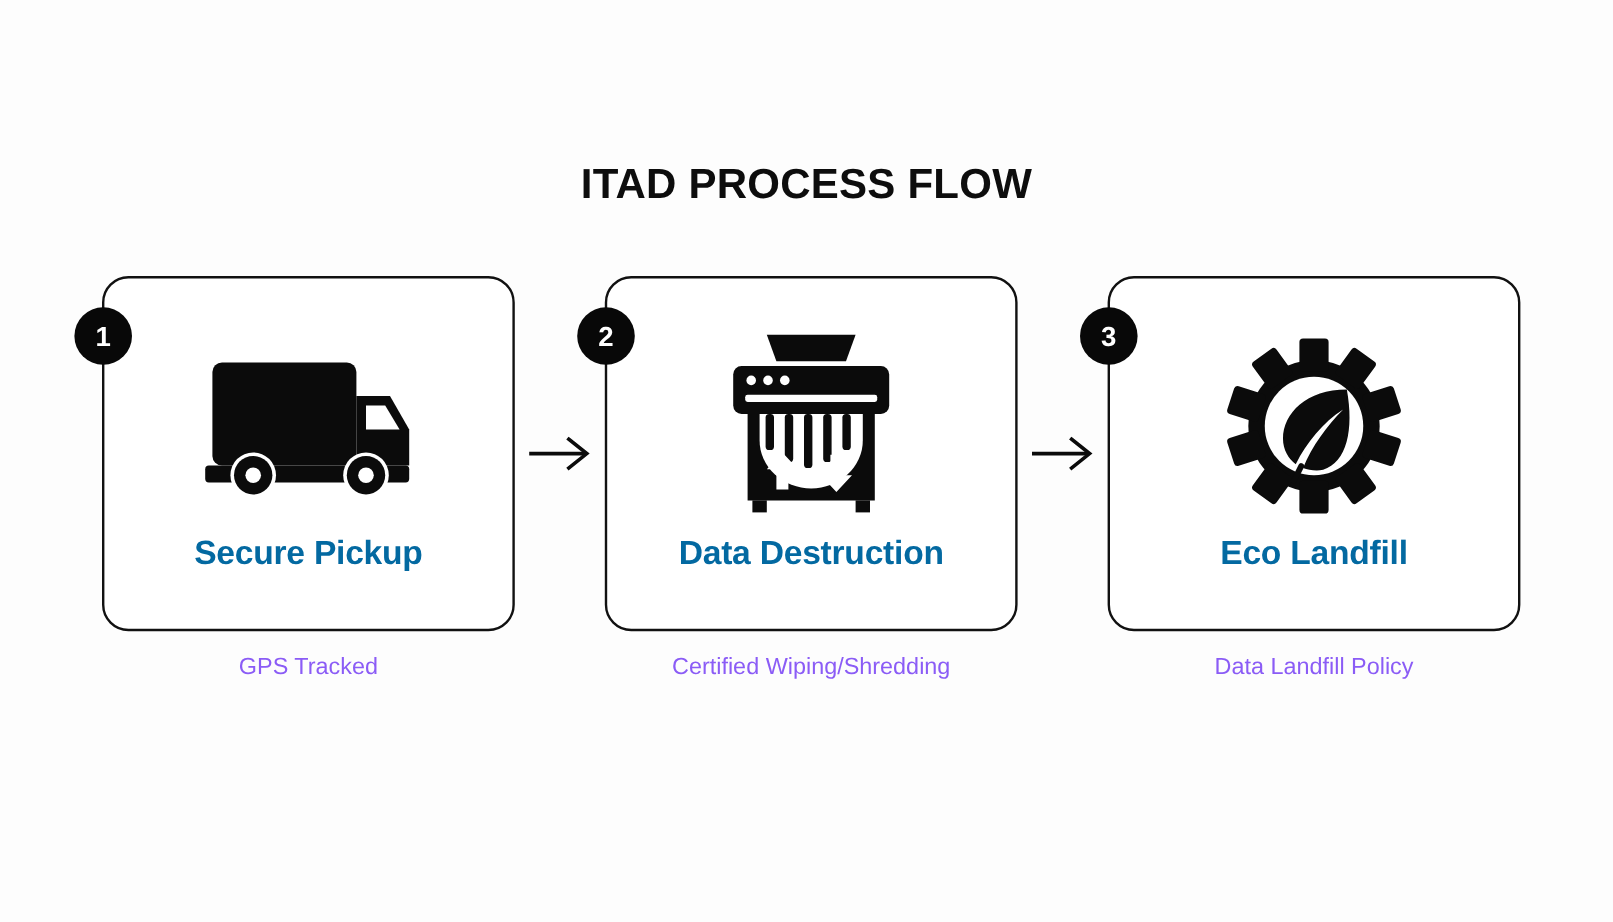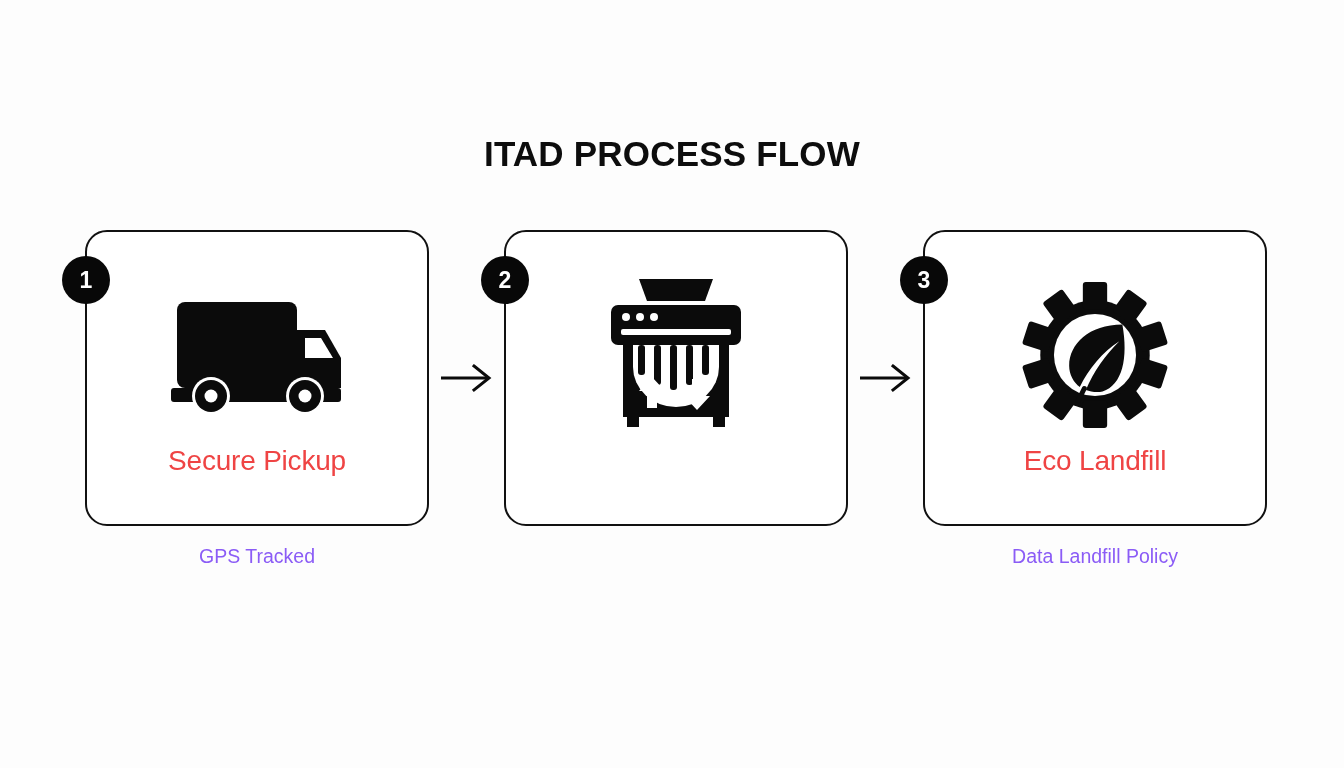--- a/index.html
+++ b/index.html
@@ -93,22 +93,22 @@
     display: flex;
     align-items: center;
     justify-content: center;
   }
 
   .icon-wrap svg { display: block; }
 
   .card-label {
     margin-top: 14px;
     font-size: 28px;
-    font-weight: normal;
-    color: #ef4444;
+    font-weight: bold;
+    color: #0369a1;
     text-align: center;
     line-height: 34px;
     letter-spacing: -0.2px;
   }
 
   .caption {
     margin-top: 17px;
     width: 344px;
     text-align: center;
     font-size: 19.5px;
@@ -200,21 +200,23 @@
             <rect x="65" y="70" width="7" height="45" rx="3" fill="#0b0b0b"></rect>
             <rect x="81" y="70" width="7" height="40" rx="3" fill="#0b0b0b"></rect>
             <rect x="97" y="70" width="7" height="30" rx="3" fill="#0b0b0b"></rect>
 
             <path d="M42 133 v-17 h-8 l13 -14 l13 14 h-8 v17 z" fill="#ffffff"></path>
 
             <path d="M87 104 v17 h-8 l13 14 l13 -14 h-8 v-17 z" fill="#ffffff"></path>
           </svg>
         </div>
 
+        <div class="card-label">Data Destruction</div>
       </div>
+      <div class="caption">Certified Wiping/Shredding</div>
     </div>
 
     <div class="connector">
       <svg width="56" height="30" viewBox="0 0 56 30" aria-hidden="true">
         <line x1="2" y1="15" x2="48" y2="15" stroke="#0b0b0b" stroke-width="3"></line>
         <polyline points="35,3 50,15 35,27" fill="none" stroke="#0b0b0b" stroke-width="3" stroke-linecap="square" stroke-linejoin="miter"></polyline>
       </svg>
     </div>
 
     <div class="step">

